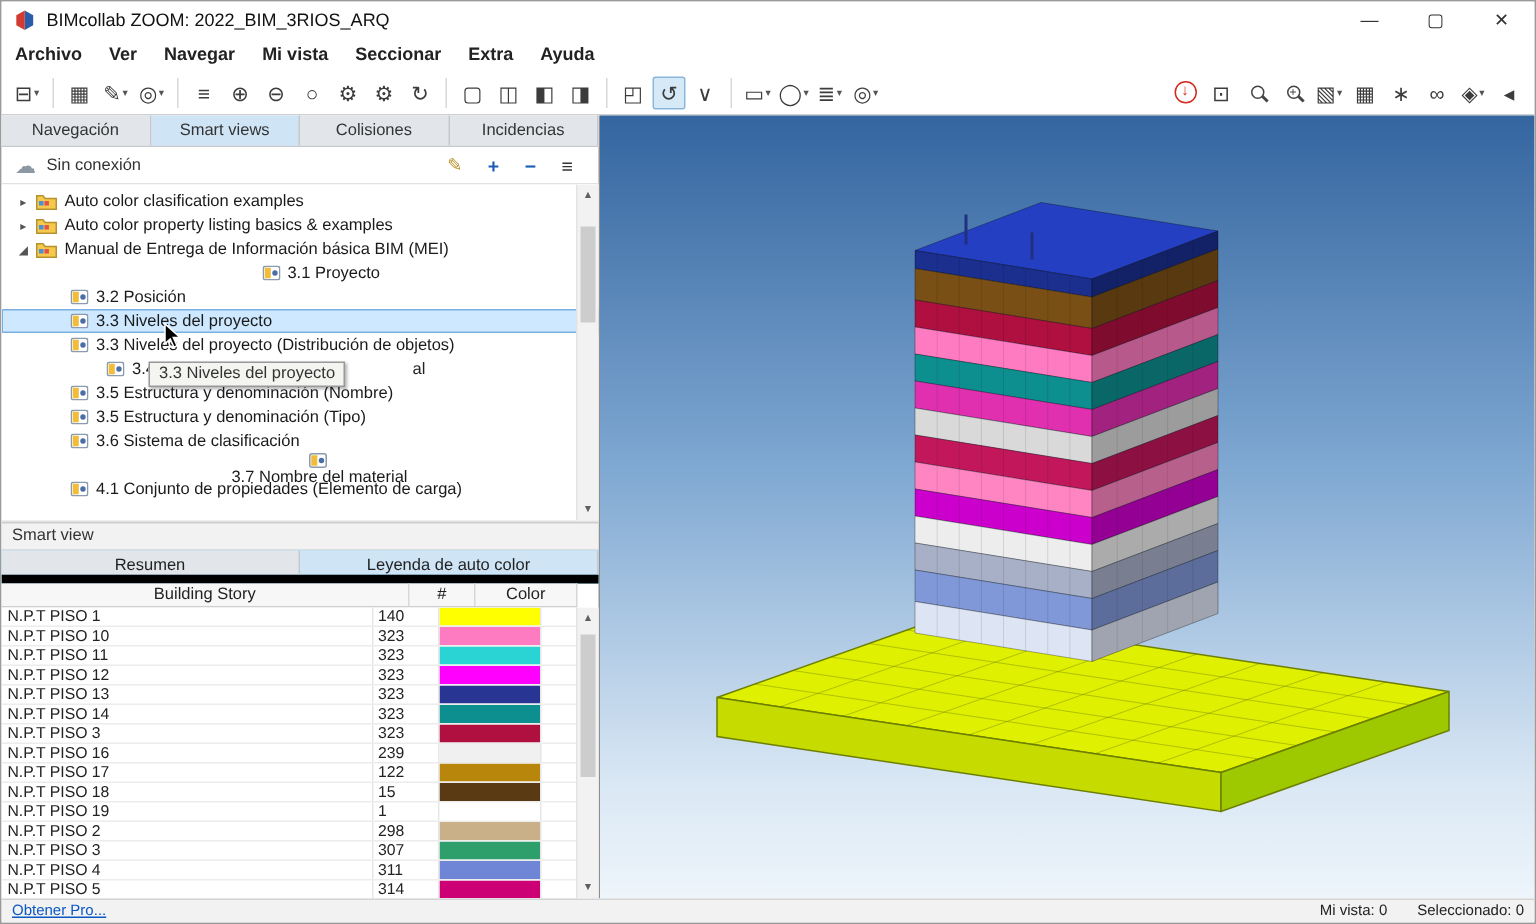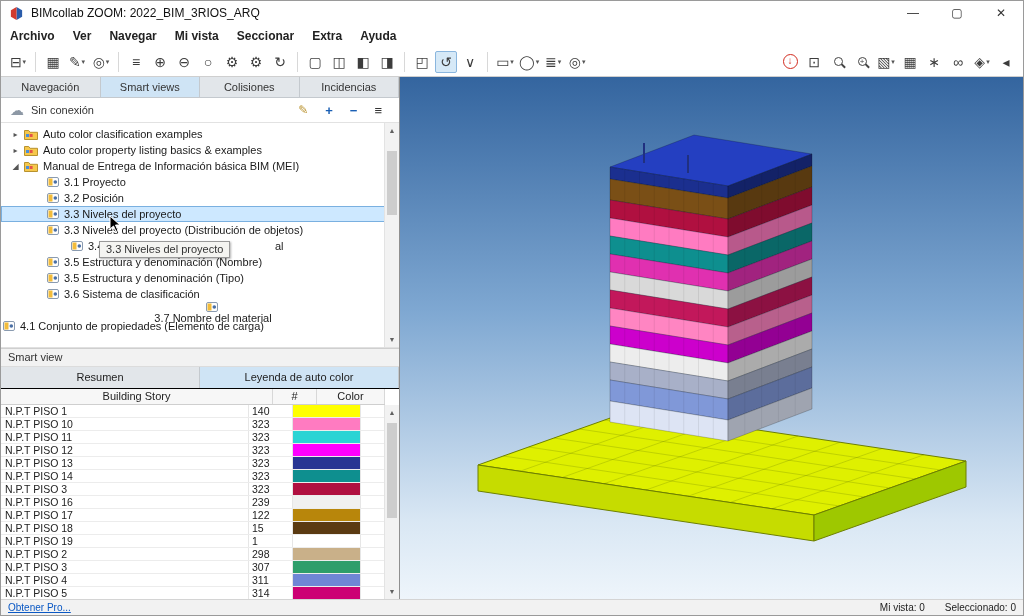--- a/index.html
+++ b/index.html
@@ -47,21 +47,21 @@
   .tail{position:absolute;left:230px;}
   .tooltip{position:absolute;left:98px;top:118px;height:17px;line-height:15px;padding:0 6px;background:#f4f4f1;border:1px solid #999;box-shadow:1px 1px 2px rgba(0,0,0,.3);z-index:5;color:#333;}
   .cursor{position:absolute;left:108px;top:92px;z-index:6;}
   
   .vscroll{position:absolute;right:0;top:0;bottom:0;width:15px;background:#f2f2f2;border-left:1px solid #e3e3e3;z-index:4;}
   .sb-arrow{height:15px;text-align:center;font-size:7px;color:#606060;line-height:15px;}
   .sb-arrow.down{position:absolute;bottom:0;left:0;right:0;}
   .sb-thumb{position:absolute;left:2px;right:2px;background:#cdcdcd;}
   
   .smart-band{height:19px;background:#f2f2f2;border-top:1px solid #cfcfcf;border-bottom:1px solid #dcdcdc;line-height:17px;padding-left:7px;color:#333;}
-  .subtabs{height:22px;display:flex;background:#7dd3fc;border-bottom:1px solid #000000;}
+  .subtabs{height:22px;display:flex;background:#7dd3fc;border-bottom:6px solid #000000;}
   .stab{flex:1;text-align:center;line-height:21px;border-right:1px solid #c4c9ce;background:#e2e6ea;}
   .stab.active{background:#cfe4f5;}
   
   .thead{height:16px;display:flex;background:#f7f7f7;border-bottom:1px solid #cfcfcf;width:384px;}
   .th{border-right:1px solid #d8d8d8;text-align:center;line-height:15px;color:#222;}
   .th.story{width:272px;}.th.num{width:44px;}.th.color{width:68px;}
   .tbody{flex:1;overflow:hidden;position:relative;background:#fff;}
   .trow{height:13px;display:flex;border-bottom:1px solid #ececec;width:384px;}
   .td{border-right:1px solid #e6e6e6;overflow:hidden;font-size:10.5px;line-height:12px;}
   .td.story{width:248px;padding-left:4px;}
@@ -267,21 +267,21 @@
           <span class="tw">◢</span>
           <span class="ticon">
             <svg width="14" height="11" viewBox="0 0 14 11">
               <path d="M.5 1.5h4.2l1.4 1.8h7.4v7.2H.5z" fill="#f6c84c" stroke="#b8922e"></path>
               <rect x="2" y="5" width="3" height="3" fill="#4a90d9"></rect>
               <rect x="5.6" y="5" width="3" height="3" fill="#e4534a"></rect>
             </svg>
           </span>
           <span class="lab">Manual de Entrega de Información básica BIM (MEI)</span>
         </div>
-        <div class="tree-row" style="padding-left: 44px;">
+        <div class="tree-row" style="padding-left: 44px; justify-content: center;">
           <span class="ticon">
             <svg width="12" height="10" viewBox="0 0 12 10">
               <rect x="0.5" y="0.5" width="11" height="9" rx="1.5" fill="#fdfdfd" stroke="#8a9bb0"></rect>
               <rect x="1.5" y="1.5" width="4" height="7" fill="#f2bc3b"></rect>
               <circle cx="8.3" cy="5" r="1.8" fill="#4a6fa5"></circle>
             </svg>
           </span>
           <span class="lab">3.1 Proyecto</span>
         </div>
         <div class="tree-row" style="padding-left: 44px;">
@@ -358,21 +358,21 @@
         <div class="tree-row" style="padding-left: 44px; flex-direction: column;">
           <span class="ticon">
             <svg width="12" height="10" viewBox="0 0 12 10">
               <rect x="0.5" y="0.5" width="11" height="9" rx="1.5" fill="#fdfdfd" stroke="#8a9bb0"></rect>
               <rect x="1.5" y="1.5" width="4" height="7" fill="#f2bc3b"></rect>
               <circle cx="8.3" cy="5" r="1.8" fill="#4a6fa5"></circle>
             </svg>
           </span>
           <span class="lab">3.7 Nombre del material</span>
         </div>
-        <div class="tree-row" style="">
+        <div class="tree-row" style="padding-left: 44px;">
           <span class="ticon">
             <svg width="12" height="10" viewBox="0 0 12 10">
               <rect x="0.5" y="0.5" width="11" height="9" rx="1.5" fill="#fdfdfd" stroke="#8a9bb0"></rect>
               <rect x="1.5" y="1.5" width="4" height="7" fill="#f2bc3b"></rect>
               <circle cx="8.3" cy="5" r="1.8" fill="#4a6fa5"></circle>
             </svg>
           </span>
           <span class="lab">4.1 Conjunto de propiedades (Elemento de carga)</span>
         </div>
         <div class="tooltip">3.3 Niveles del proyecto</div>

